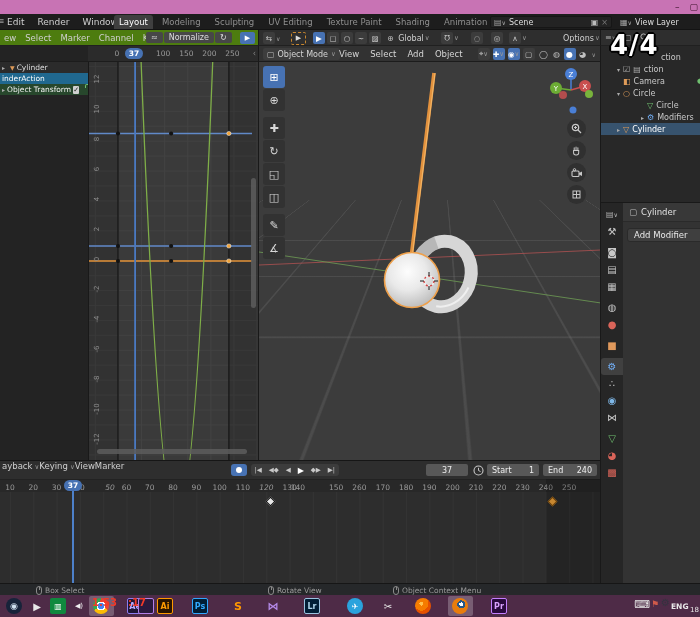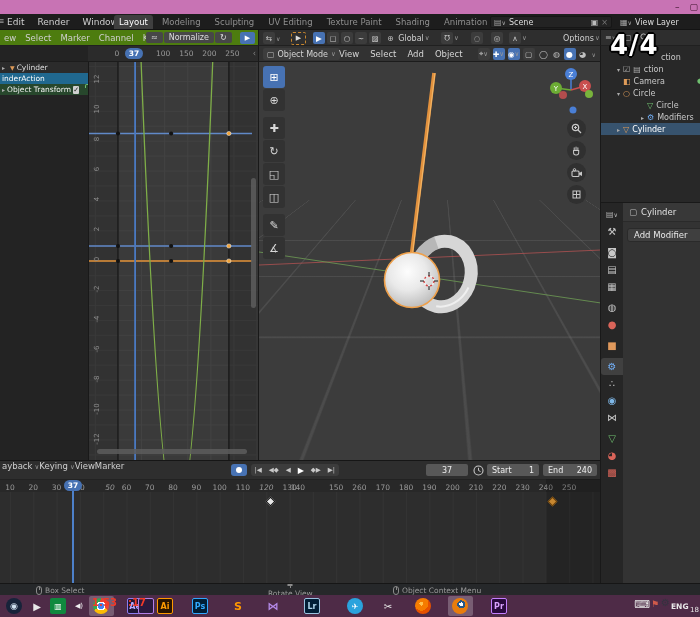--- a/index.html
+++ b/index.html
@@ -588,21 +588,21 @@
     <div id="tl-dim"></div>
     <div id="tl-playhead"></div>
     <span class="fpill" id="tl-pill"><span>37</span></span>
   </div>
 
   <div id="statusbar" class="abs">
   <span class="sb-item" style="left: 36px;">
         <div class="sb-mouse"></div>
         <span>Box Select</span>
       </span>
-      <span class="sb-item" style="left: 268px; flex-direction: column;">
+      <span class="sb-item" style="left: 268px;">
         <div class="sb-mouse"></div>
         <span>Rotate View</span>
       </span>
       <span class="sb-item" style="left: 393px;">
         <div class="sb-mouse"></div>
         <span>Object Context Menu</span>
       </span>
     </div>
 
   <div id="taskbar" class="abs"></div>

